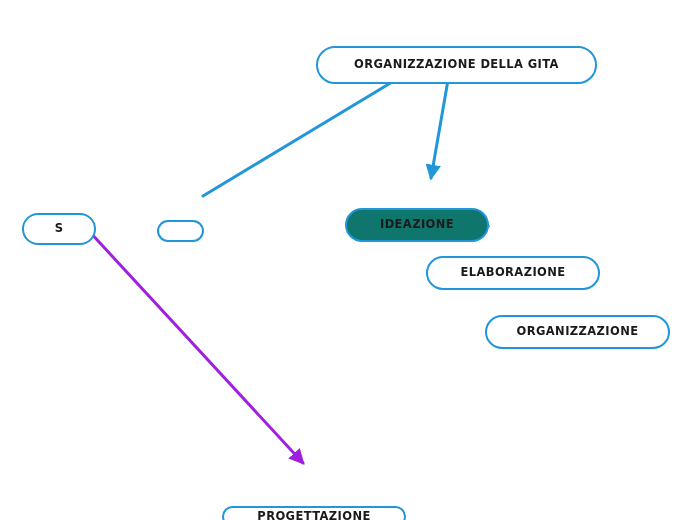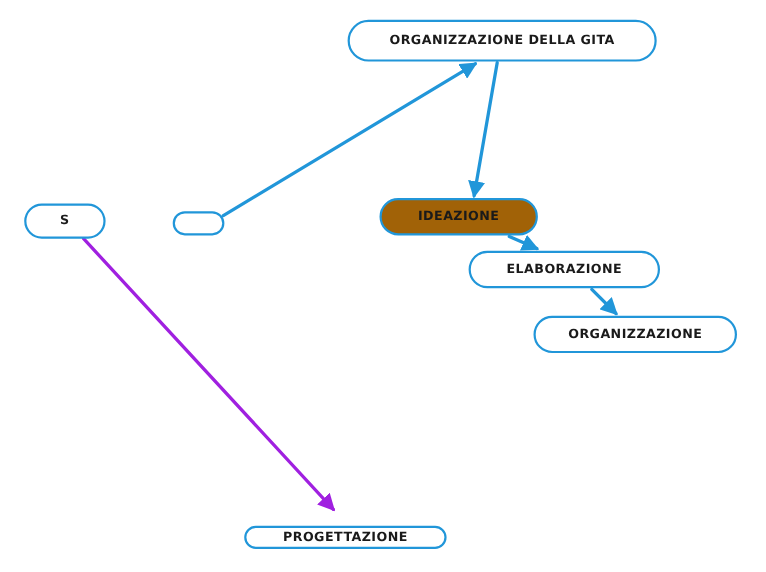--- a/index.html
+++ b/index.html
@@ -25,20 +25,21 @@
   .node {
     position: absolute;
     box-sizing: border-box;
     background: #ffffff;
     border: 2px solid #0369a1;
     border-radius: 20px;
     display: flex;
     align-items: center;
     justify-content: center;
     z-index: 5;
+    margin-top: 28px;
   }
   .node-label {
     font-family: "DejaVu Sans", "Liberation Sans", sans-serif;
     font-weight: bold;
     font-size: 11.5px;
     letter-spacing: 0.4px;
     color: #1a1a1a;
     white-space: nowrap;
     text-align: center;
     line-height: 1;
@@ -63,21 +64,21 @@
     <line stroke-linecap="round" marker-end="url(#arrow-blue)" x1="452" y1="57" x2="431" y2="178" stroke="#2196d9" stroke-width="3"></line>
     <line stroke-linecap="round" marker-end="url(#arrow-blue)" x1="463" y1="215" x2="488" y2="226" stroke="#2196d9" stroke-width="3"></line>
     <line stroke-linecap="round" marker-end="url(#arrow-blue)" x1="538" y1="263" x2="560" y2="285" stroke="#2196d9" stroke-width="3"></line>
     <line stroke-linecap="round" marker-end="url(#arrow-purple)" x1="76" y1="217" x2="303" y2="463" stroke="#a020e0" stroke-width="3"></line>
   </svg>
 
   <div class="node" style="left: 316px; top: 18px; width: 281px; height: 38px; border-color: rgb(33, 150, 217); background: rgb(255, 255, 255); border-radius: 19px;">
     <span class="node-label">ORGANIZZAZIONE DELLA GITA</span>
   </div>
 
-  <div class="node" style="left: 345px; top: 180px; width: 144px; height: 34px; border-color: rgb(33, 150, 217); background: #a16207; border-radius: 17px;">
+  <div class="node" style="left: 345px; top: 180px; width: 144px; height: 34px; border-color: rgb(33, 150, 217); background: #0f766e; border-radius: 17px;">
     <span class="node-label">IDEAZIONE</span>
   </div>
 
   <div class="node" style="left: 426px; top: 228px; width: 174px; height: 34px; border-color: rgb(33, 150, 217); background: rgb(255, 255, 255); border-radius: 17px;">
     <span class="node-label">ELABORAZIONE</span>
   </div>
 
   <div class="node" style="left: 485px; top: 287px; width: 185px; height: 34px; border-color: rgb(33, 150, 217); background: rgb(255, 255, 255); border-radius: 17px;">
     <span class="node-label">ORGANIZZAZIONE</span>
   </div>

